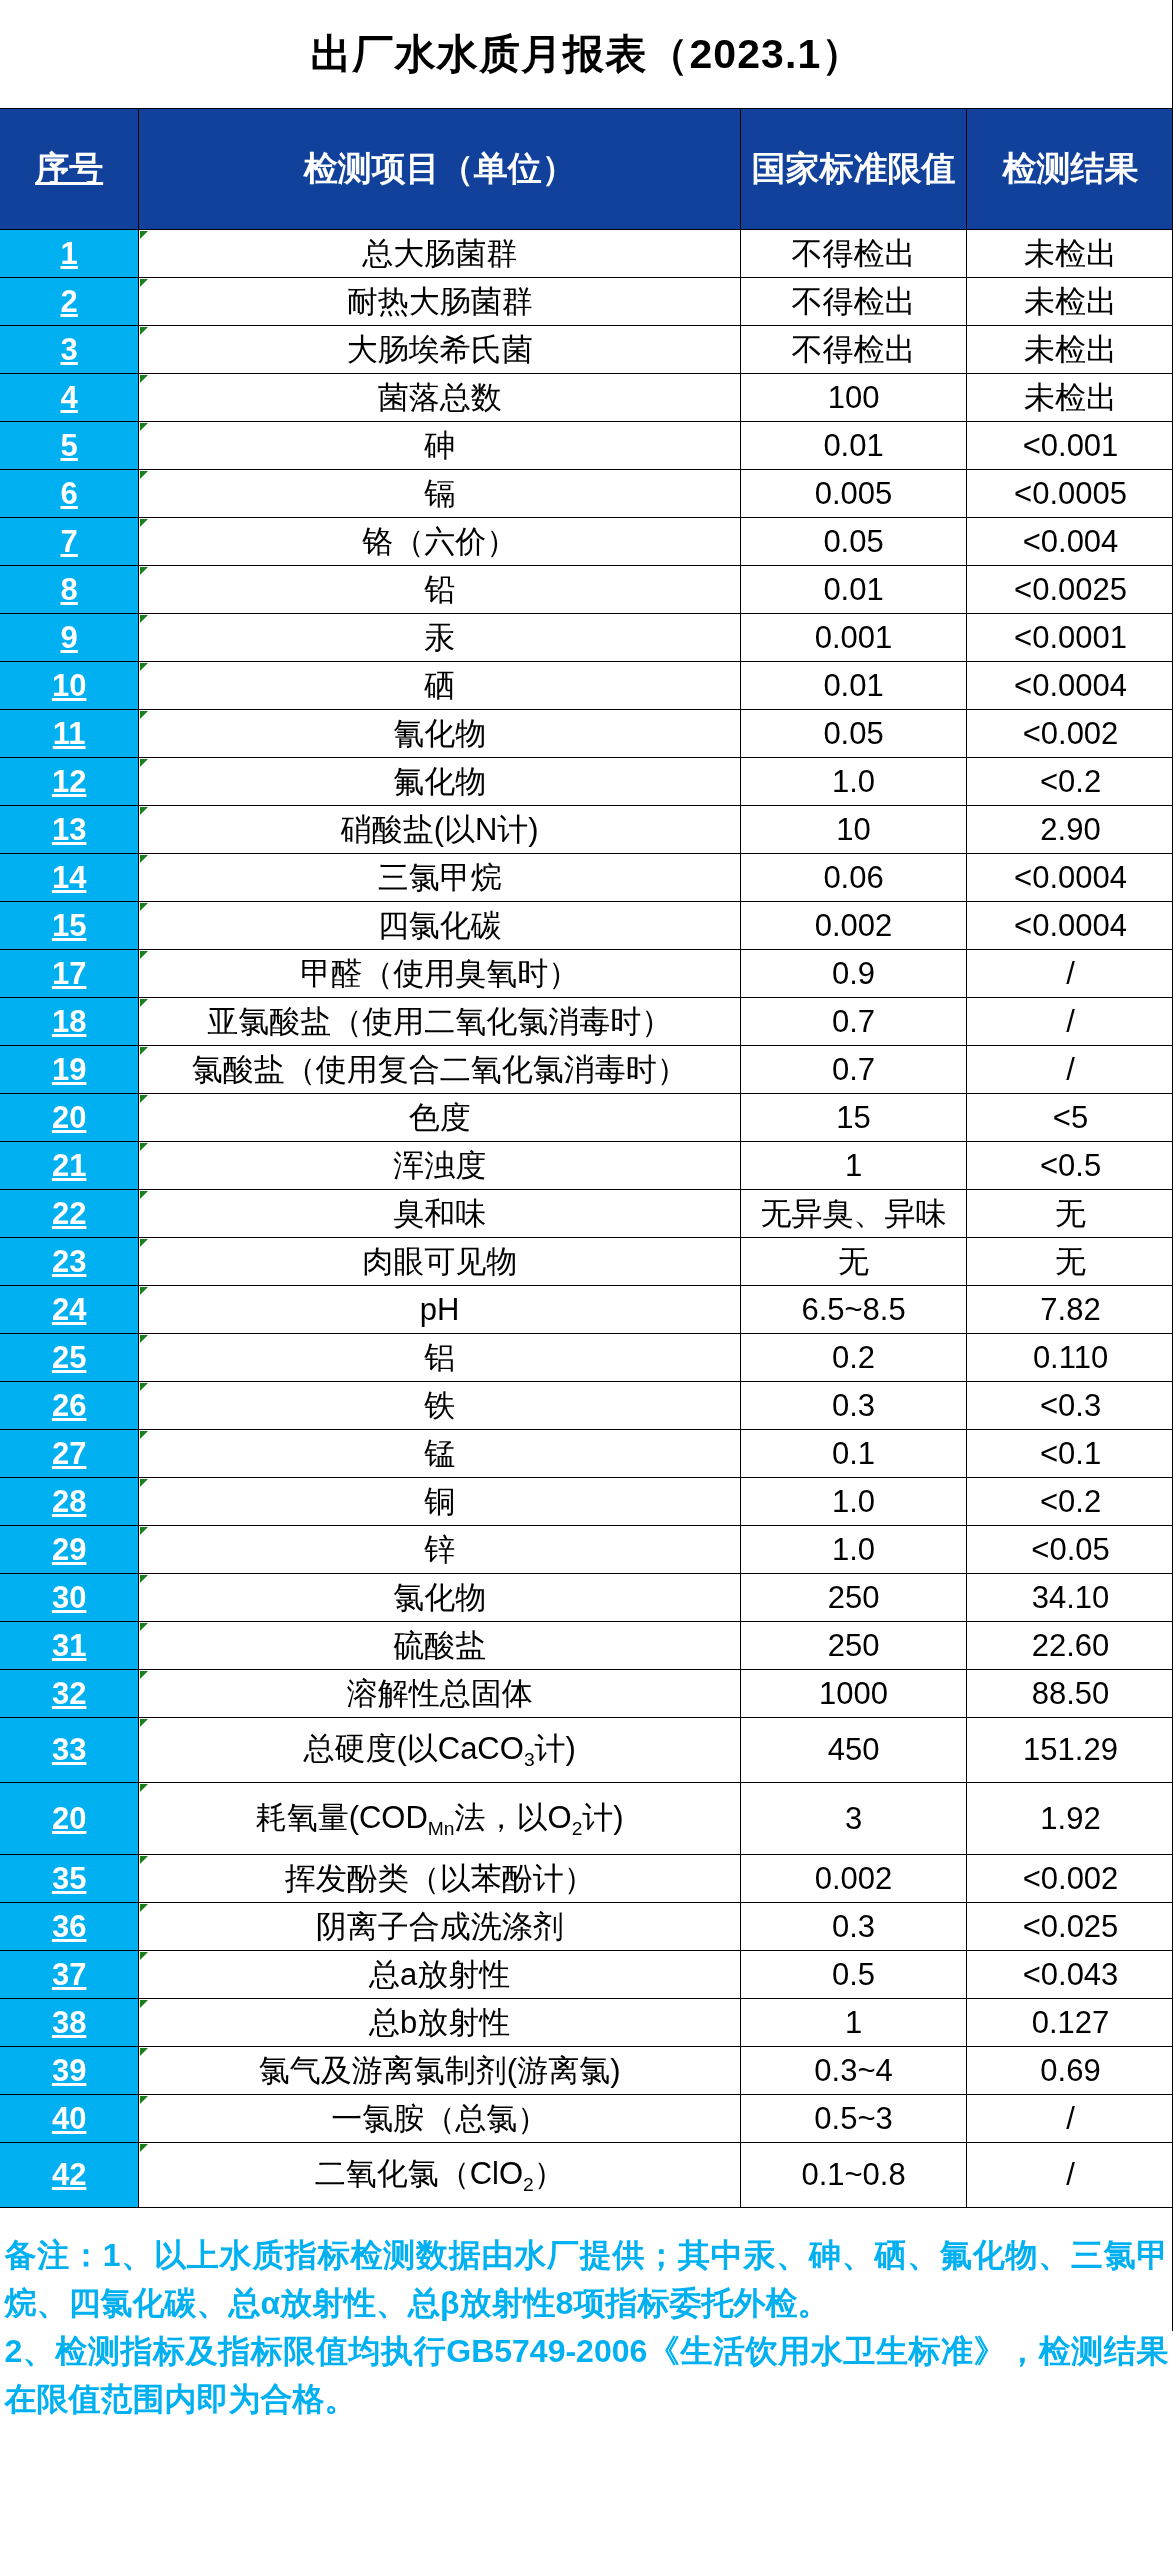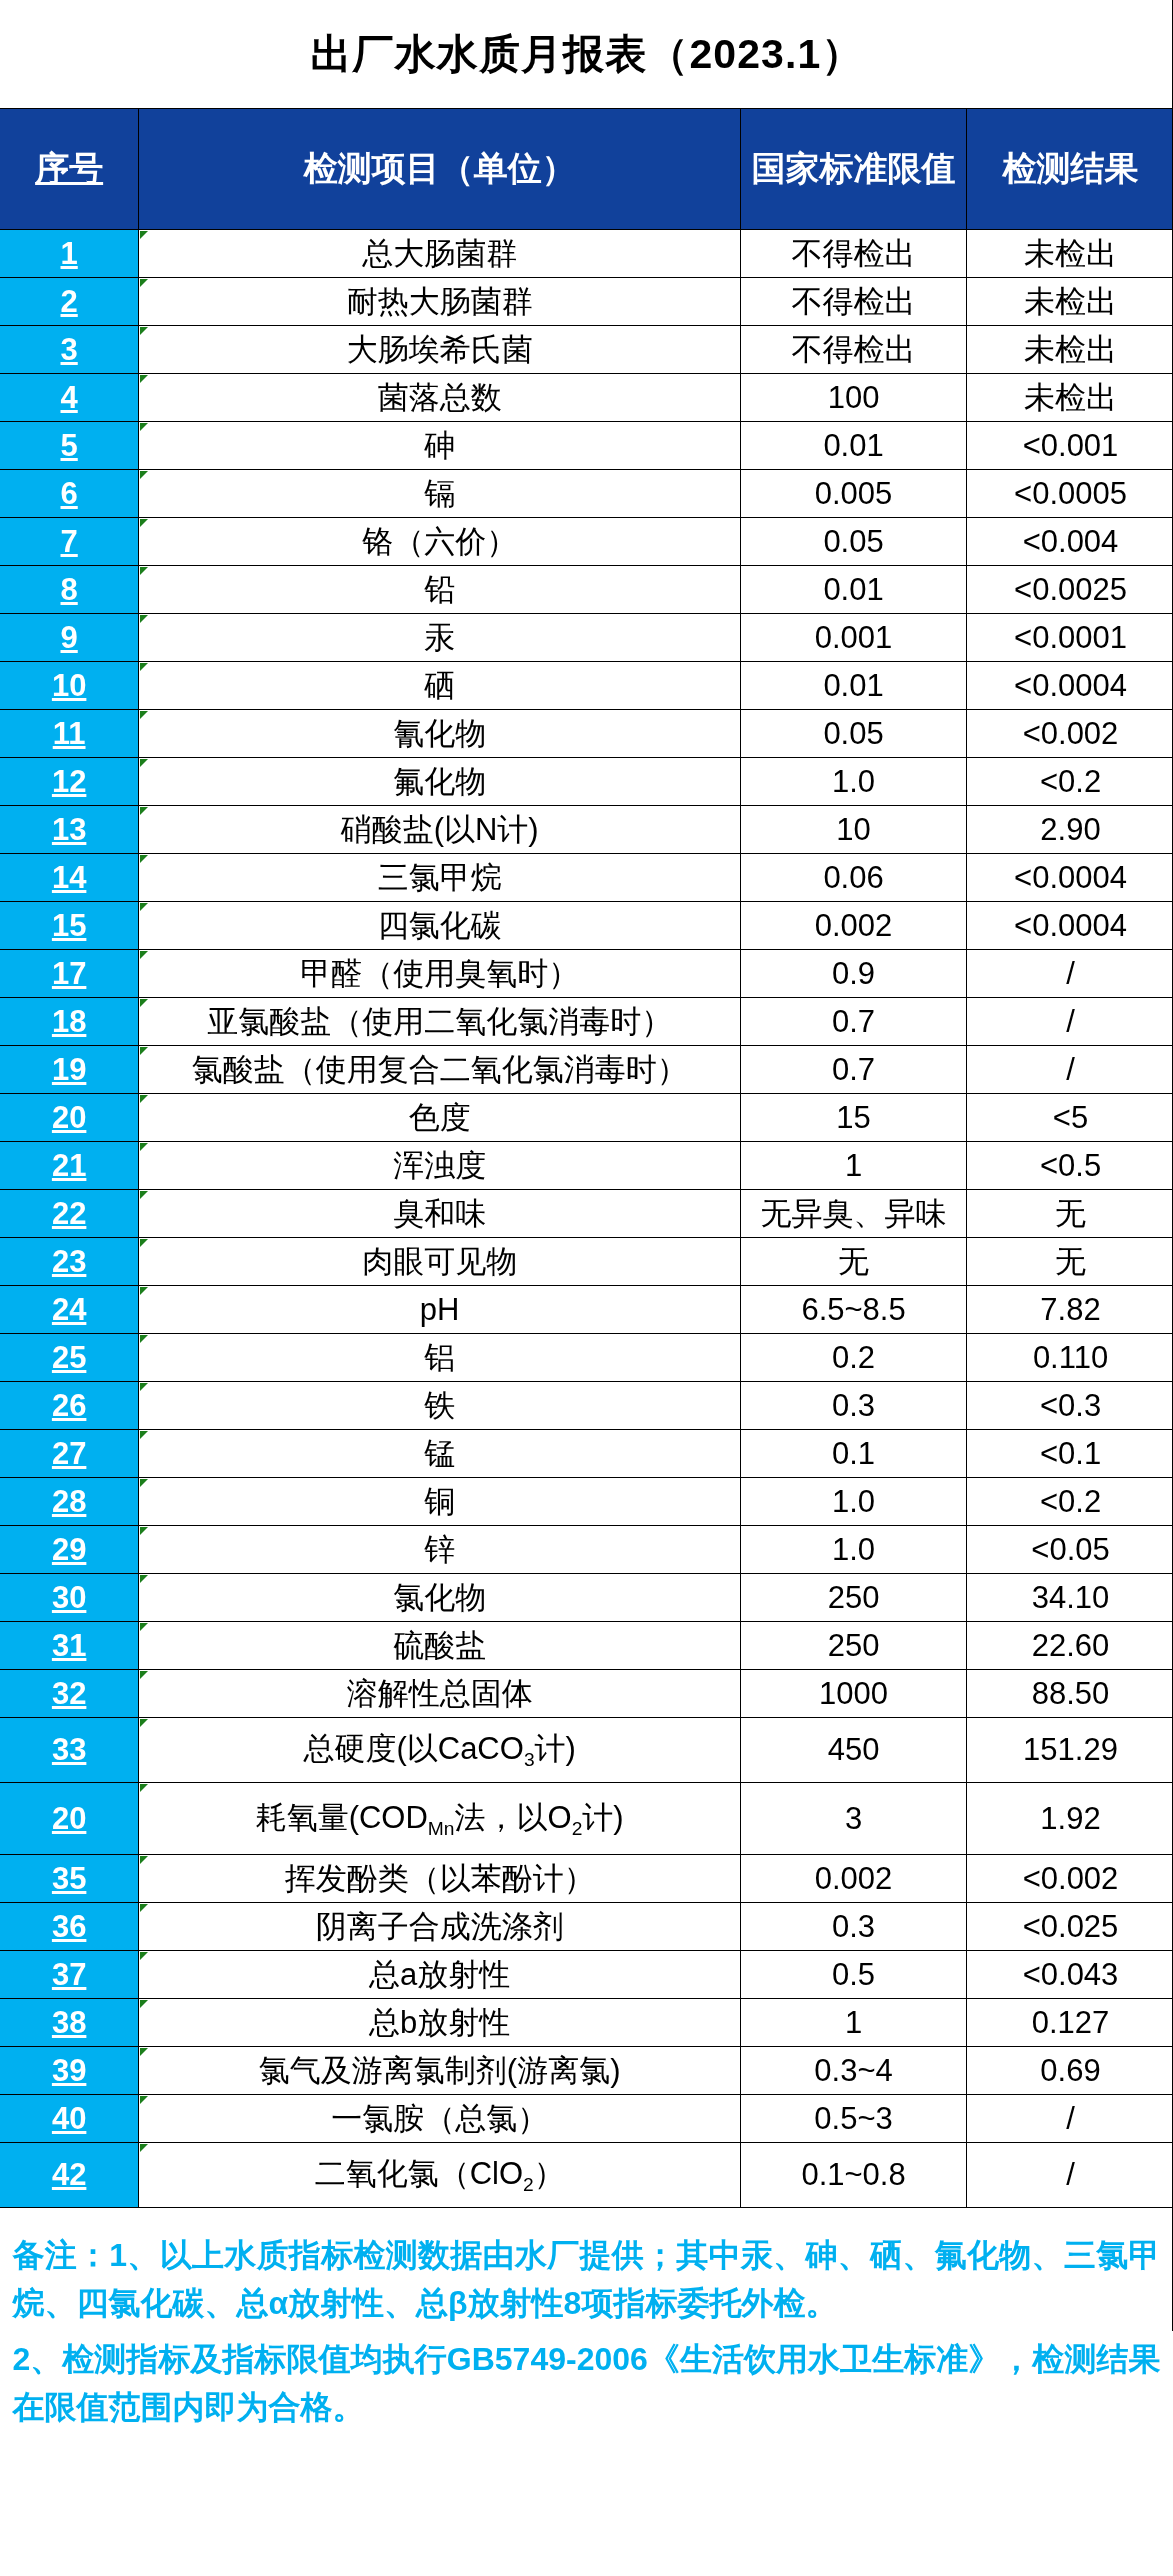--- a/index.html
+++ b/index.html
@@ -97,21 +97,21 @@
   .notes {
     margin-top: 23px;
     padding: 0 5.5px 0 4.4px;
     color: var(--note-color, #00B0F0);
     font-size: 32px;
     font-weight: bold;
     line-height: 48px;
     text-align: justify;
     text-justify: inter-ideograph;
   }
-  .notes p { margin: 8px; }
+  .notes p { margin: 0; }
 </style>
 </head>
 <body>
 
 <div class="page">
   <div class="right-edge"></div>
 
   <div class="title-block">
     <div class="title">出厂水水质月报表（2023.1）</div>
   </div>

